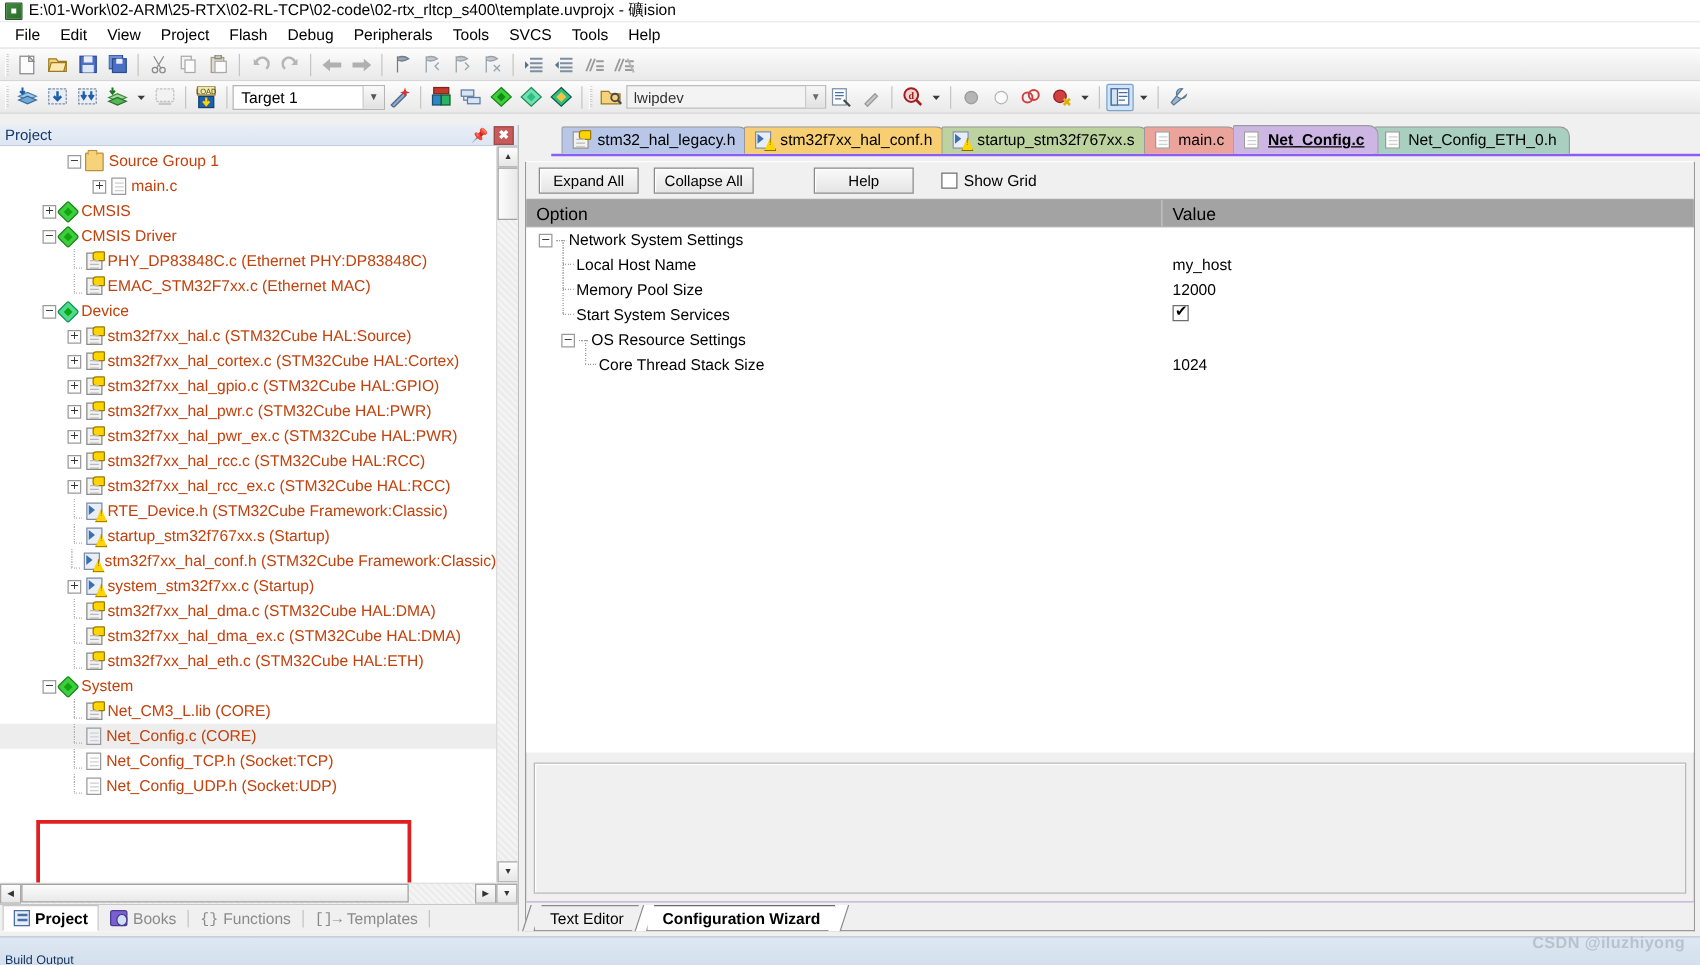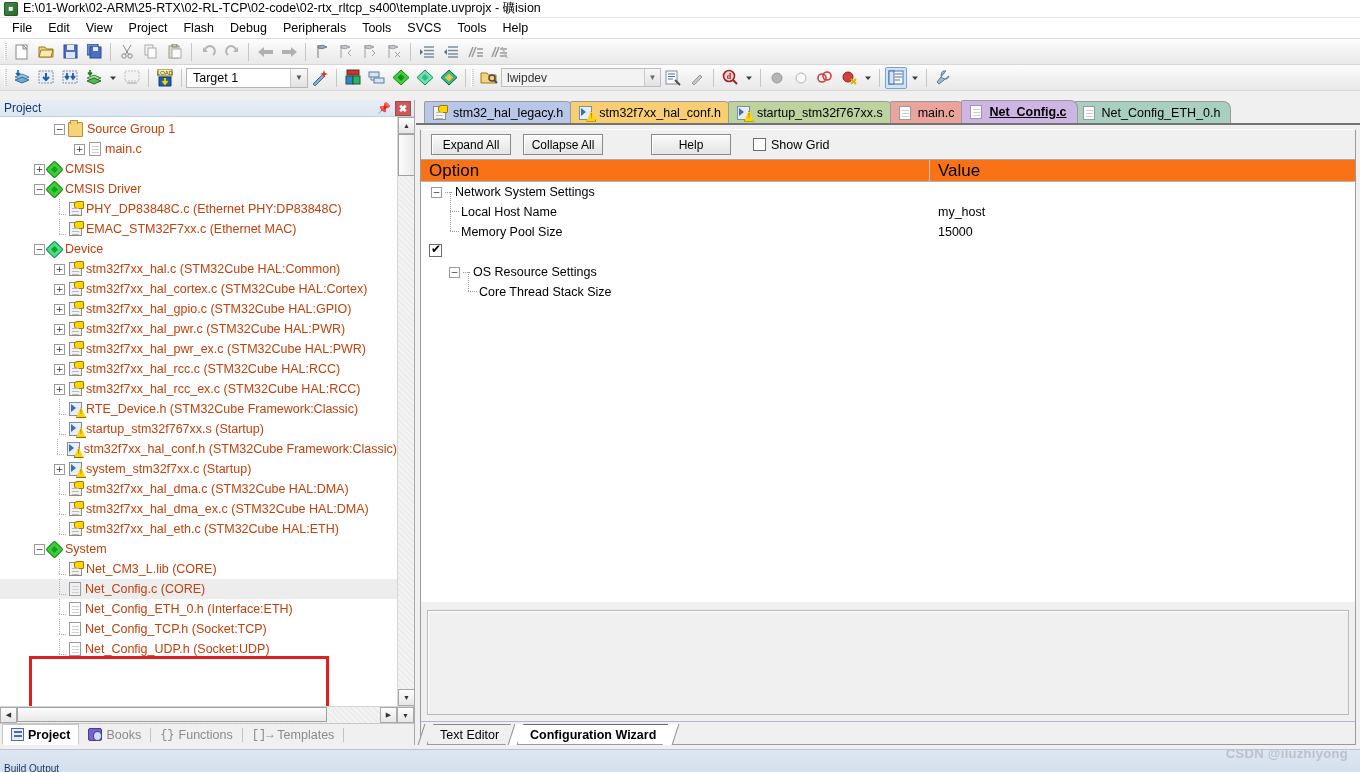--- a/index.html
+++ b/index.html
@@ -229,23 +229,24 @@
   .ico-books { width:14px;height:13px;background:#7a5fd0;border:1px solid #4a3a91;border-radius:2px; }
   .ico-books:after{content:"";position:absolute;left:4px;top:2px;width:7px;height:8px;background:#cfe0f5;border:1px solid #4a3a91;border-radius:50%;}
   .brace { font-size:12px; color:#8a8a8a; font-family:"Liberation Mono", monospace; }
 
   
   .editor-area {
     position:absolute; left:416px; top:0; width:944px; height:645px;
     background:#f0f0f0; display:flex; flex-direction:column;
   }
   .doc-tabs {
-    height:25px; display:flex; align-items:flex-end; padding-left:8px;
+    height:25px; display:flex; align-items:center; padding-left:8px;
     background:#f0f0f0;
-    border-bottom:2px solid #737373;
+    border-bottom:2px solid #8b5cf6;
+    margin-left:25px;
   }
   .dtab {
     height:22px; display:flex; align-items:center; gap:5px;
     padding:0 10px 0 7px; font-size:12.5px;
     border:1px solid #9a9a9a; border-bottom:none;
     border-radius:2px 8px 0 0; margin-right:-4px; position:relative;
   }
   .dtab.active { z-index:5; height:23px; font-weight:bold; }
   .dtab.active .dtab-label { text-decoration: underline; }
   .dtab-label { white-space:nowrap; }
@@ -264,22 +265,22 @@
     border:1px solid #8a8a8a; font-size:12px; display:flex;align-items:center;justify-content:center;
     box-shadow: inset 1px 1px 0 #fff;
   }
   .cfg-check { display:flex;align-items:center;gap:5px;font-size:12.5px;margin-left:10px; }
   .cbox { width:13px;height:13px;background:#fff;border:1px solid #6d6d6d;display:inline-block;position:relative; }
   .cbox.checked:after{
     content:"✔"; position:absolute; left:1px; top:-3px; font-size:12px; color:#000;
     font-family:"DejaVu Sans", sans-serif;
   }
   .cfg-head {
-    height:22px; display:flex; background:#f97316; border-bottom:1px solid #b5b5b5;
-    font-size:17px; align-items:center;
+    height:22px; display:flex; background:#a3a3a3; border-bottom:1px solid #b5b5b5;
+    font-size:14px; align-items:center;
   }
   .cfg-head .c1 { flex:1; padding-left:8px; border-right:1px solid #c6c6c6; height:100%; display:flex; align-items:center;}
   .cfg-head .c2 { width:425px; padding-left:8px; }
   .cfg-list { flex:1; background:#fff; position:relative; overflow:hidden; }
   .crow { height:20px; display:flex; align-items:center; font-size:12.5px; }
   .crow .copt { flex:1; display:flex; align-items:center; white-space:nowrap; }
   .crow .cval { width:425px; padding-left:8px; white-space:nowrap; }
   .tline { width:12px;height:20px;position:relative;flex:none; }
   .tline.dash:before{content:"";position:absolute;left:1px;top:9px;width:9px;height:1px;
     background:repeating-linear-gradient(to right,#9a9a9a 0 1px,transparent 1px 2px);}
@@ -724,21 +725,21 @@
             <div class="trow">
               <span class="ind" style="width: 30px;"></span>
               <span class="exp">−</span>
               <span class="ic ic-diamond teal"></span>
               <span class="tlabel">Device</span>
             </div>
             <div class="trow">
               <span class="ind" style="width: 50px;"></span>
               <span class="exp">+</span>
               <span class="ic ic-key"></span>
-              <span class="tlabel">stm32f7xx_hal.c (STM32Cube HAL:Common)</span>
+              <span class="tlabel">stm32f7xx_hal.c (STM32Cube HAL:Source)</span>
             </div>
             <div class="trow">
               <span class="ind" style="width: 50px;"></span>
               <span class="exp">+</span>
               <span class="ic ic-key"></span>
               <span class="tlabel">stm32f7xx_hal_cortex.c (STM32Cube HAL:Cortex)</span>
             </div>
             <div class="trow">
               <span class="ind" style="width: 50px;"></span>
               <span class="exp">+</span>
@@ -821,26 +822,20 @@
               <span class="ind" style="width: 50px;"></span>
               <span class="dots"></span>
               <span class="ic ic-key"></span>
               <span class="tlabel">Net_CM3_L.lib (CORE)</span>
             </div>
             <div class="trow selected">
               <span class="ind" style="width: 50px;"></span>
               <span class="dots"></span>
               <span class="ic ic-file shaded"></span>
               <span class="tlabel">Net_Config.c (CORE)</span>
-            </div>
-            <div class="trow">
-              <span class="ind" style="width: 50px;"></span>
-              <span class="dots"></span>
-              <span class="ic ic-file"></span>
-              <span class="tlabel">Net_Config_ETH_0.h (Interface:ETH)</span>
             </div>
             <div class="trow">
               <span class="ind" style="width: 50px;"></span>
               <span class="dots"></span>
               <span class="ic ic-file"></span>
               <span class="tlabel">Net_Config_TCP.h (Socket:TCP)</span>
             </div>
             <div class="trow">
               <span class="ind" style="width: 50px;"></span>
               <span class="dots"></span>
@@ -953,40 +948,46 @@
                 <span>Local Host Name</span>
               </div>
               <div class="cval"><span>my_host</span></div>
             </div>
             <div class="crow">
               <div class="copt">
                 <span style="display: inline-block; width: 28px;"></span>
                 <span class="tline dash"></span>
                 <span>Memory Pool Size</span>
               </div>
-              <div class="cval"><span>15000</span></div>
+              <div class="cval"><span>12000</span></div>
             </div>
             <div class="crow">
+              <div class="copt">
+                <span style="display: inline-block; width: 28px;"></span>
+                <span class="tline dash"></span>
+                <span>Start System Services</span>
+              </div>
               <div class="cval"><span class="cbox checked"></span></div>
             </div>
             <div class="crow">
               <div class="copt">
                 <span style="display: inline-block; width: 28px;"></span>
                 <span class="exp">−</span>
                 <span style="display: inline-block; width: 8px; height: 1px; margin-right: 2px; background: repeating-linear-gradient(to right, rgb(154, 154, 154) 0px, rgb(154, 154, 154) 1px, transparent 1px, transparent 2px);"></span>
                 <span>OS Resource Settings</span>
               </div>
               <div class="cval"></div>
             </div>
             <div class="crow">
               <div class="copt">
                 <span style="display: inline-block; width: 46px;"></span>
                 <span class="tline dash last"></span>
                 <span>Core Thread Stack Size</span>
               </div>
+              <div class="cval"><span>1024</span></div>
             </div>
           </div>
 
         <div class="cfg-blank"></div>
 
         <div class="cfg-bottom-tabs">
           <div class="ctab">
             <span>Text Editor</span>
           </div>
           <div class="ctab active">

